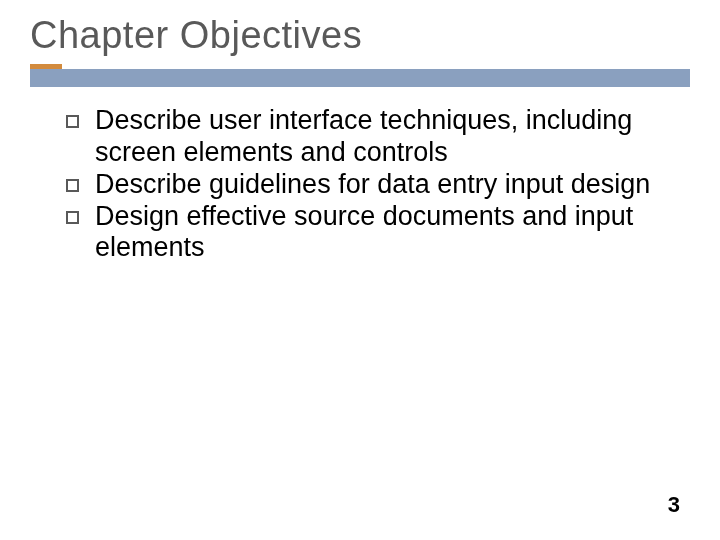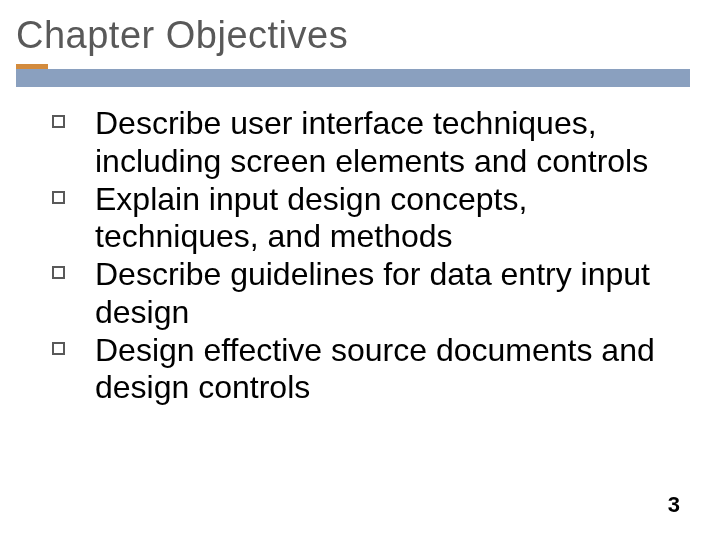--- a/index.html
+++ b/index.html
@@ -7,21 +7,21 @@
     width: 720px;
     height: 540px;
     background: #ffffff;
     font-family: Arial, Helvetica, sans-serif;
     position: relative;
     overflow: hidden;
   }
   .slide {
     width: 100%;
     height: 100%;
-    padding: 14px 30px 0 16px;
+    padding: 14px 30px 0 30px;
     position: relative;
   }
   .title {
     font-size: 38px;
     color: #595959;
     font-weight: normal;
     margin-bottom: 12px;
     letter-spacing: 0.5px;
   }
   .accent-bar {
@@ -51,24 +51,23 @@
   }
   .bullet {
     width: 13px;
     height: 13px;
     border: 2px solid #595959;
     margin-top: 10px;
     margin-right: 16px;
     flex-shrink: 0;
   }
   .obj-text {
-    font-size: 32px;
+    font-size: 27px;
     line-height: 1.18;
     color: #000000;
-    margin-left: 14px;
   }
   .page-number {
     position: absolute;
     bottom: 22px;
     right: 40px;
     font-size: 22px;
     font-weight: bold;
     color: #000000;
   }
 </style>
@@ -79,26 +78,22 @@
   <h1 class="title">Chapter Objectives</h1>
   <div class="accent-bar"></div>
 
   <div class="objectives">
     <div class="obj-item">
       <span class="bullet"></span>
       <span class="obj-text">Describe user interface techniques, including screen elements and controls</span>
     </div>
     <div class="obj-item">
       <span class="bullet"></span>
-      <span class="obj-text">Explain input design concepts, techniques, and methods</span>
-    </div>
-    <div class="obj-item">
-      <span class="bullet"></span>
       <span class="obj-text">Describe guidelines for data entry input design</span>
     </div>
     <div class="obj-item">
       <span class="bullet"></span>
-      <span class="obj-text">Design effective source documents and design controls</span>
+      <span class="obj-text">Design effective source documents and input elements</span>
     </div>
   </div>
 
   <div class="page-number">3</div>
 </div>
 
 </body></html>

